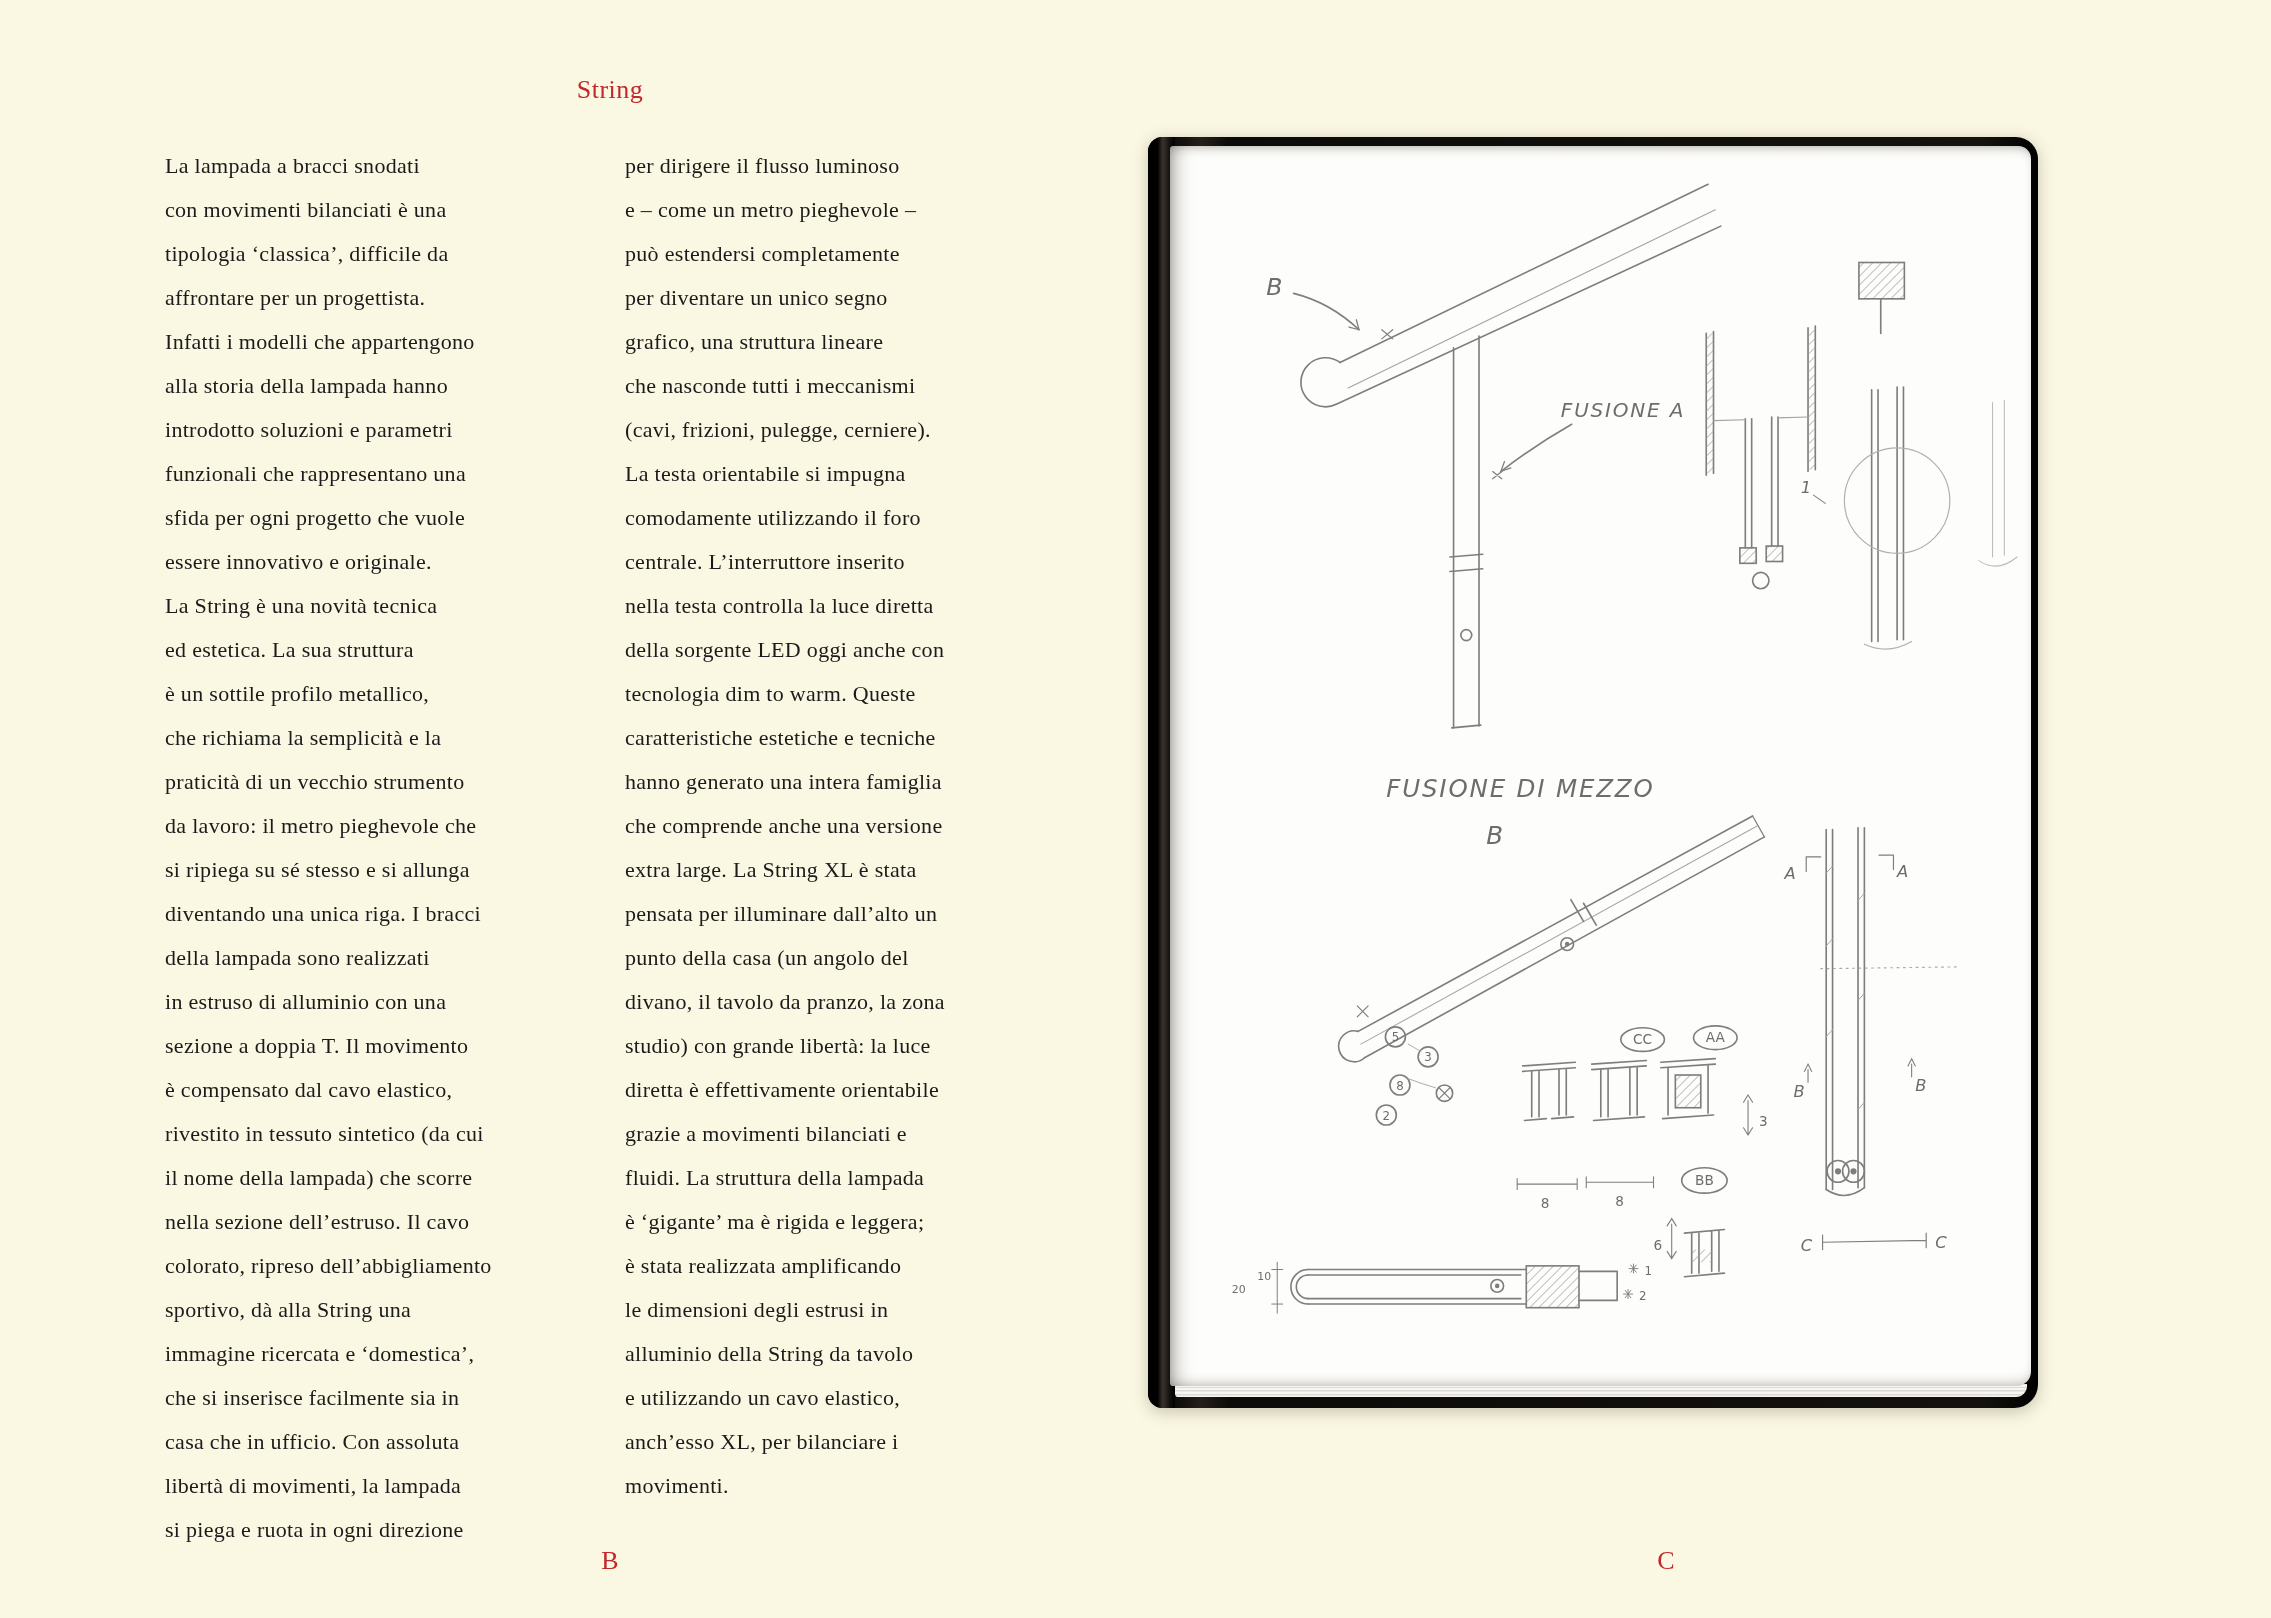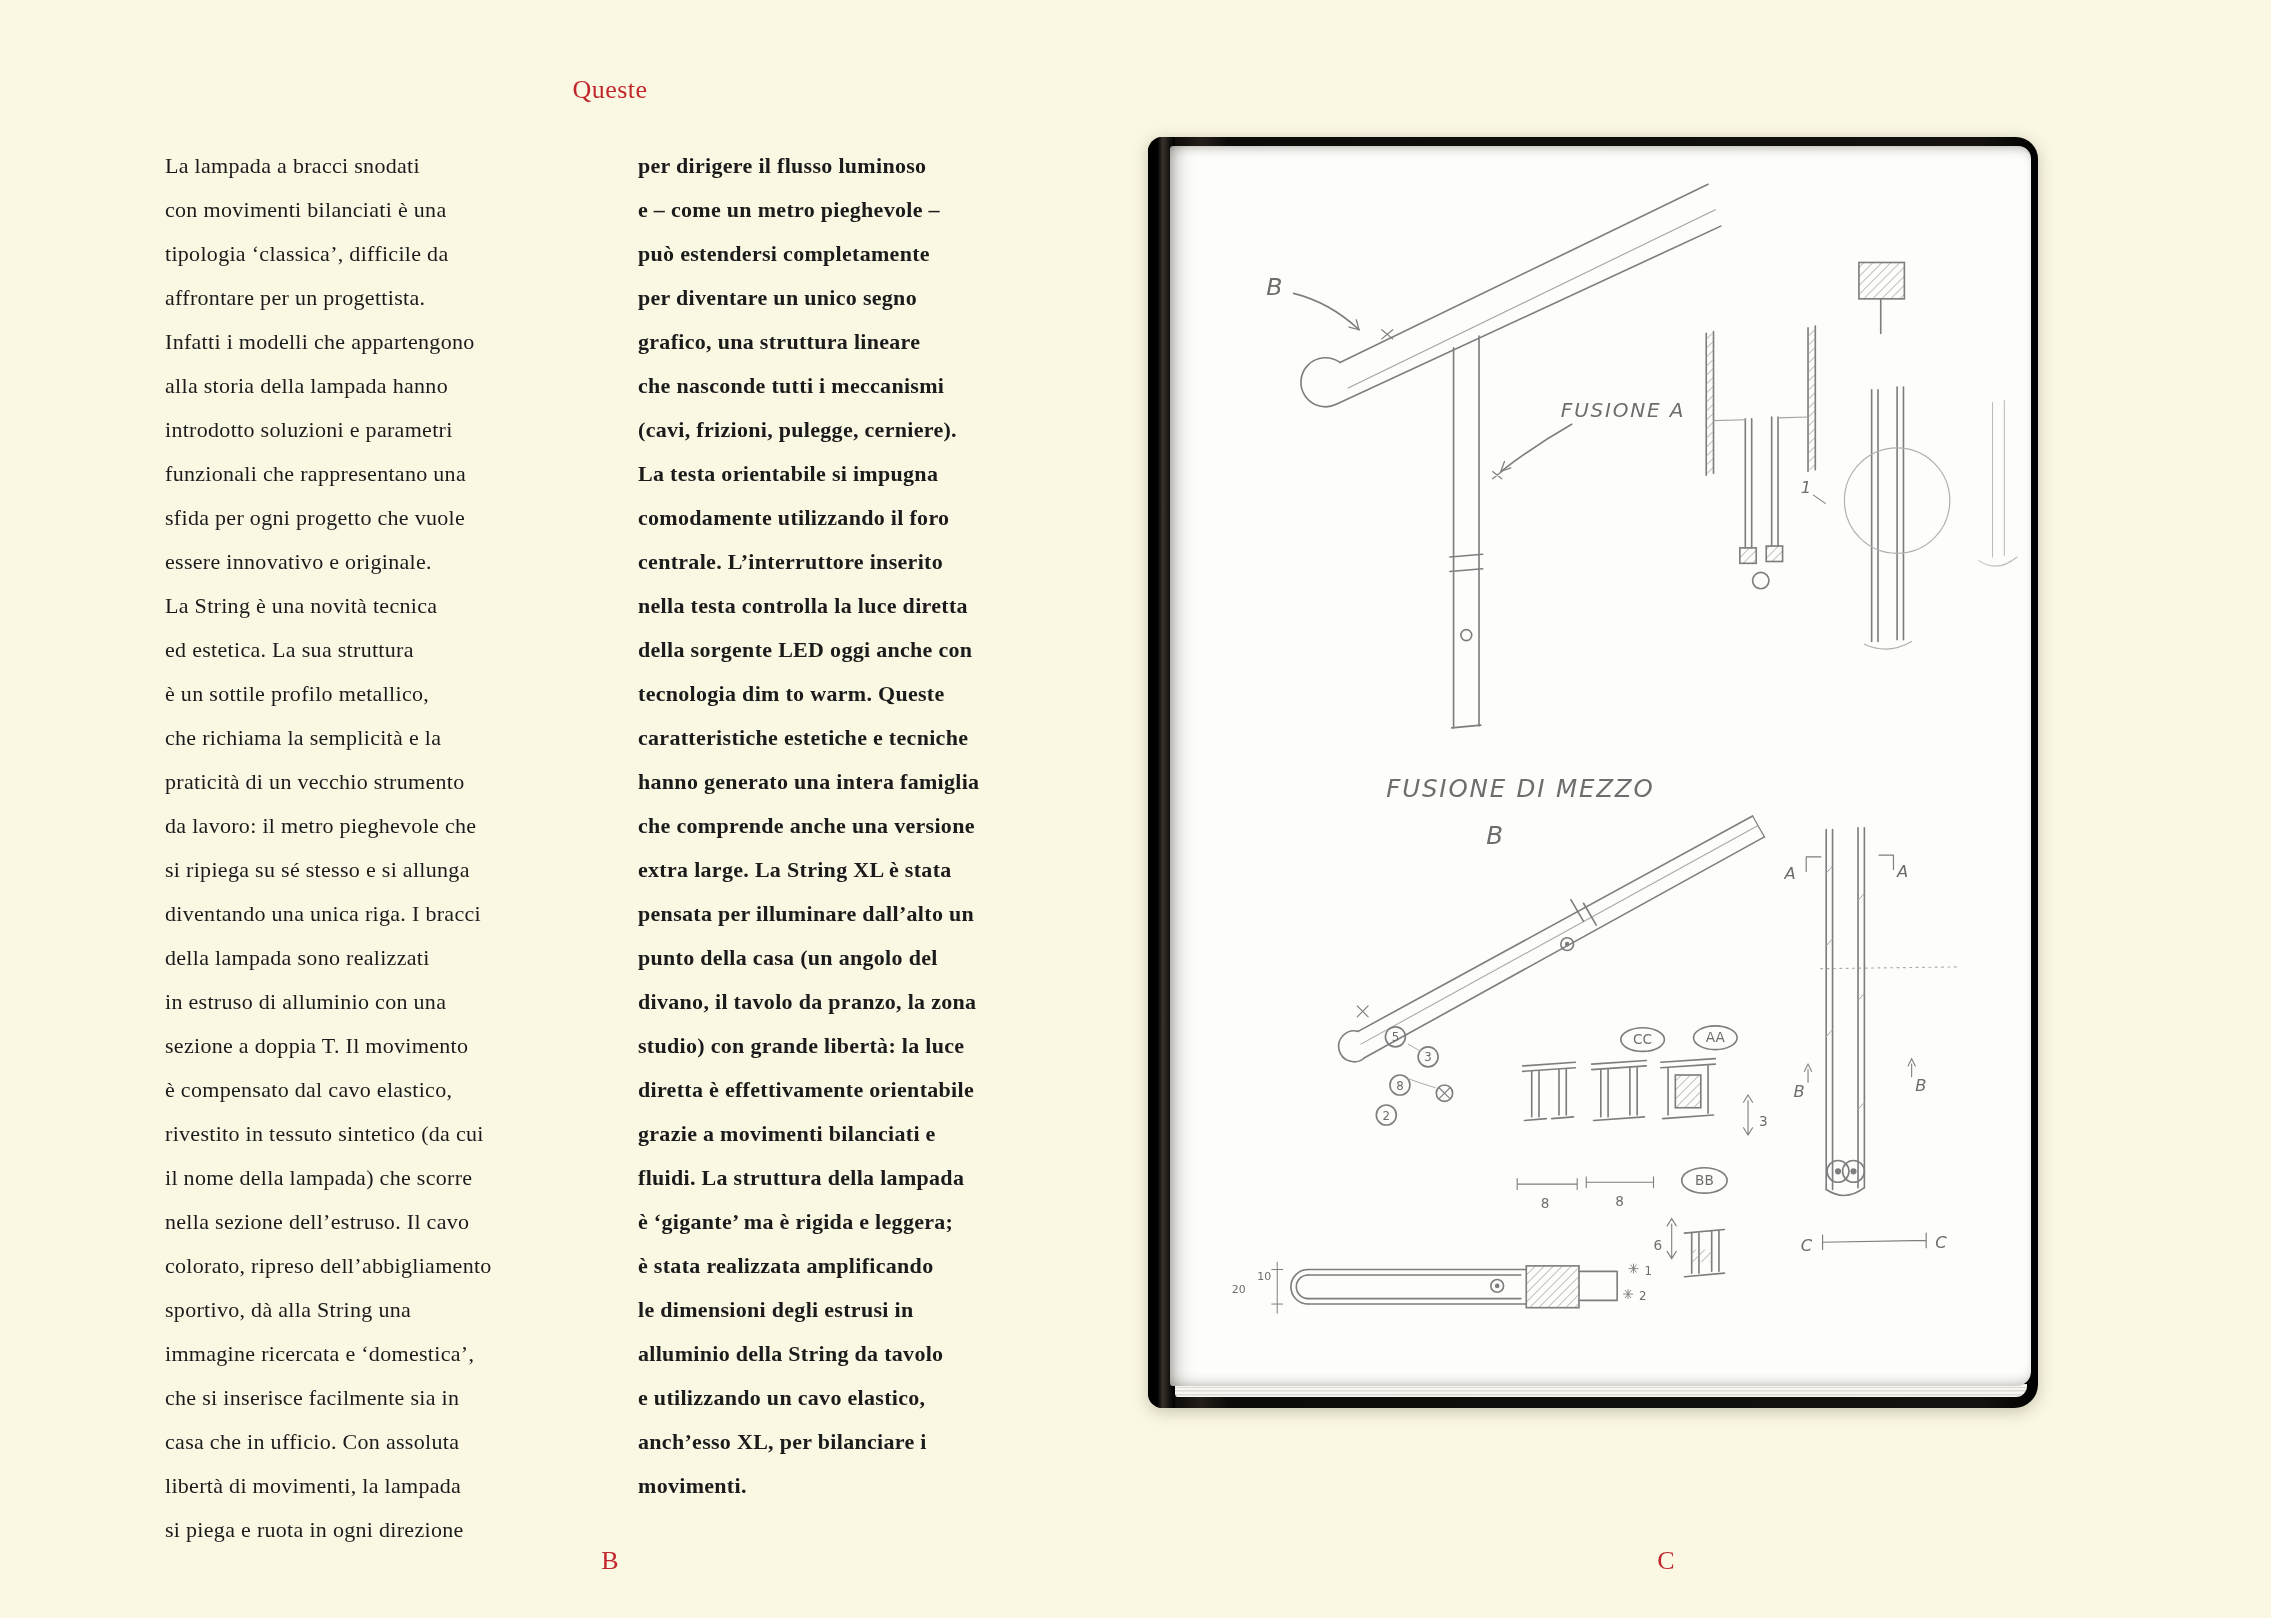--- a/index.html
+++ b/index.html
@@ -17,21 +17,21 @@
     transform:translateX(-50%);
   }
   .footer-label.b{left:610px;}
   .footer-label.c{left:1666px;}
   .col{
     position:absolute;top:144px;
     font-size:22px;line-height:44px;letter-spacing:0.3px;
     color:#1b1b1b;white-space:pre;
   }
   .col.left{left:165px;}
-  .col.right{left:638px;font-weight:bold;}
+  .col.right{left:625px;}
 
   
   .notebook{
     position:absolute;left:1148px;top:137px;width:890px;height:1271px;
     background:linear-gradient(90deg,#000 0,#15110e 4%,#241f1b 6%,#0d0b09 9%,#14110e 94%,#000 100%);
     border-radius:14.5px 22px 23.6px 14.5px;
     box-shadow:0 3.6px 16.4px rgba(60,50,20,0.25);
   }
   .notebook .spine{
     position:absolute;left:0;top:0;bottom:0;width:27px;
@@ -60,21 +60,21 @@
   .hand-md{font-size:22px;}
   .hand-b{font-size:26px;}
   .dim{font-size:18px;font-style:italic;}
   .sm{font-size:15px;}
   .xs{font-size:12px;}
   .num{font-size:13px;}
 </style>
 </head>
 <body>
 
-<div class="page-title">Queste</div>
+<div class="page-title">String</div>
 
 <div class="col left">La lampada a bracci snodati
 con movimenti bilanciati è una
 tipologia ‘classica’, difficile da
 affrontare per un progettista.
 Infatti i modelli che appartengono
 alla storia della lampada hanno
 introdotto soluzioni e parametri
 funzionali che rappresentano una
 sfida per ogni progetto che vuole

